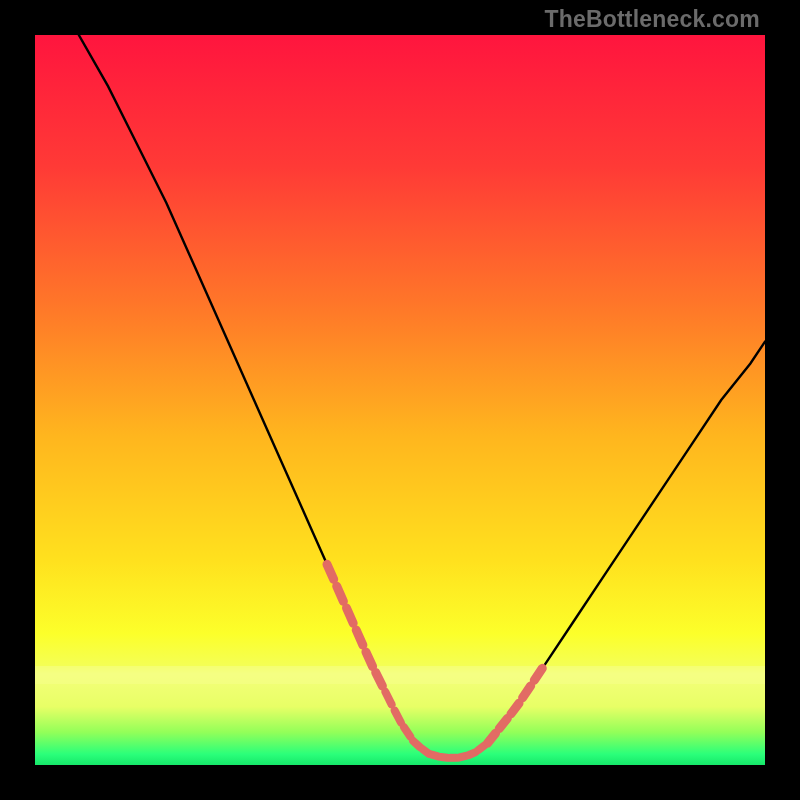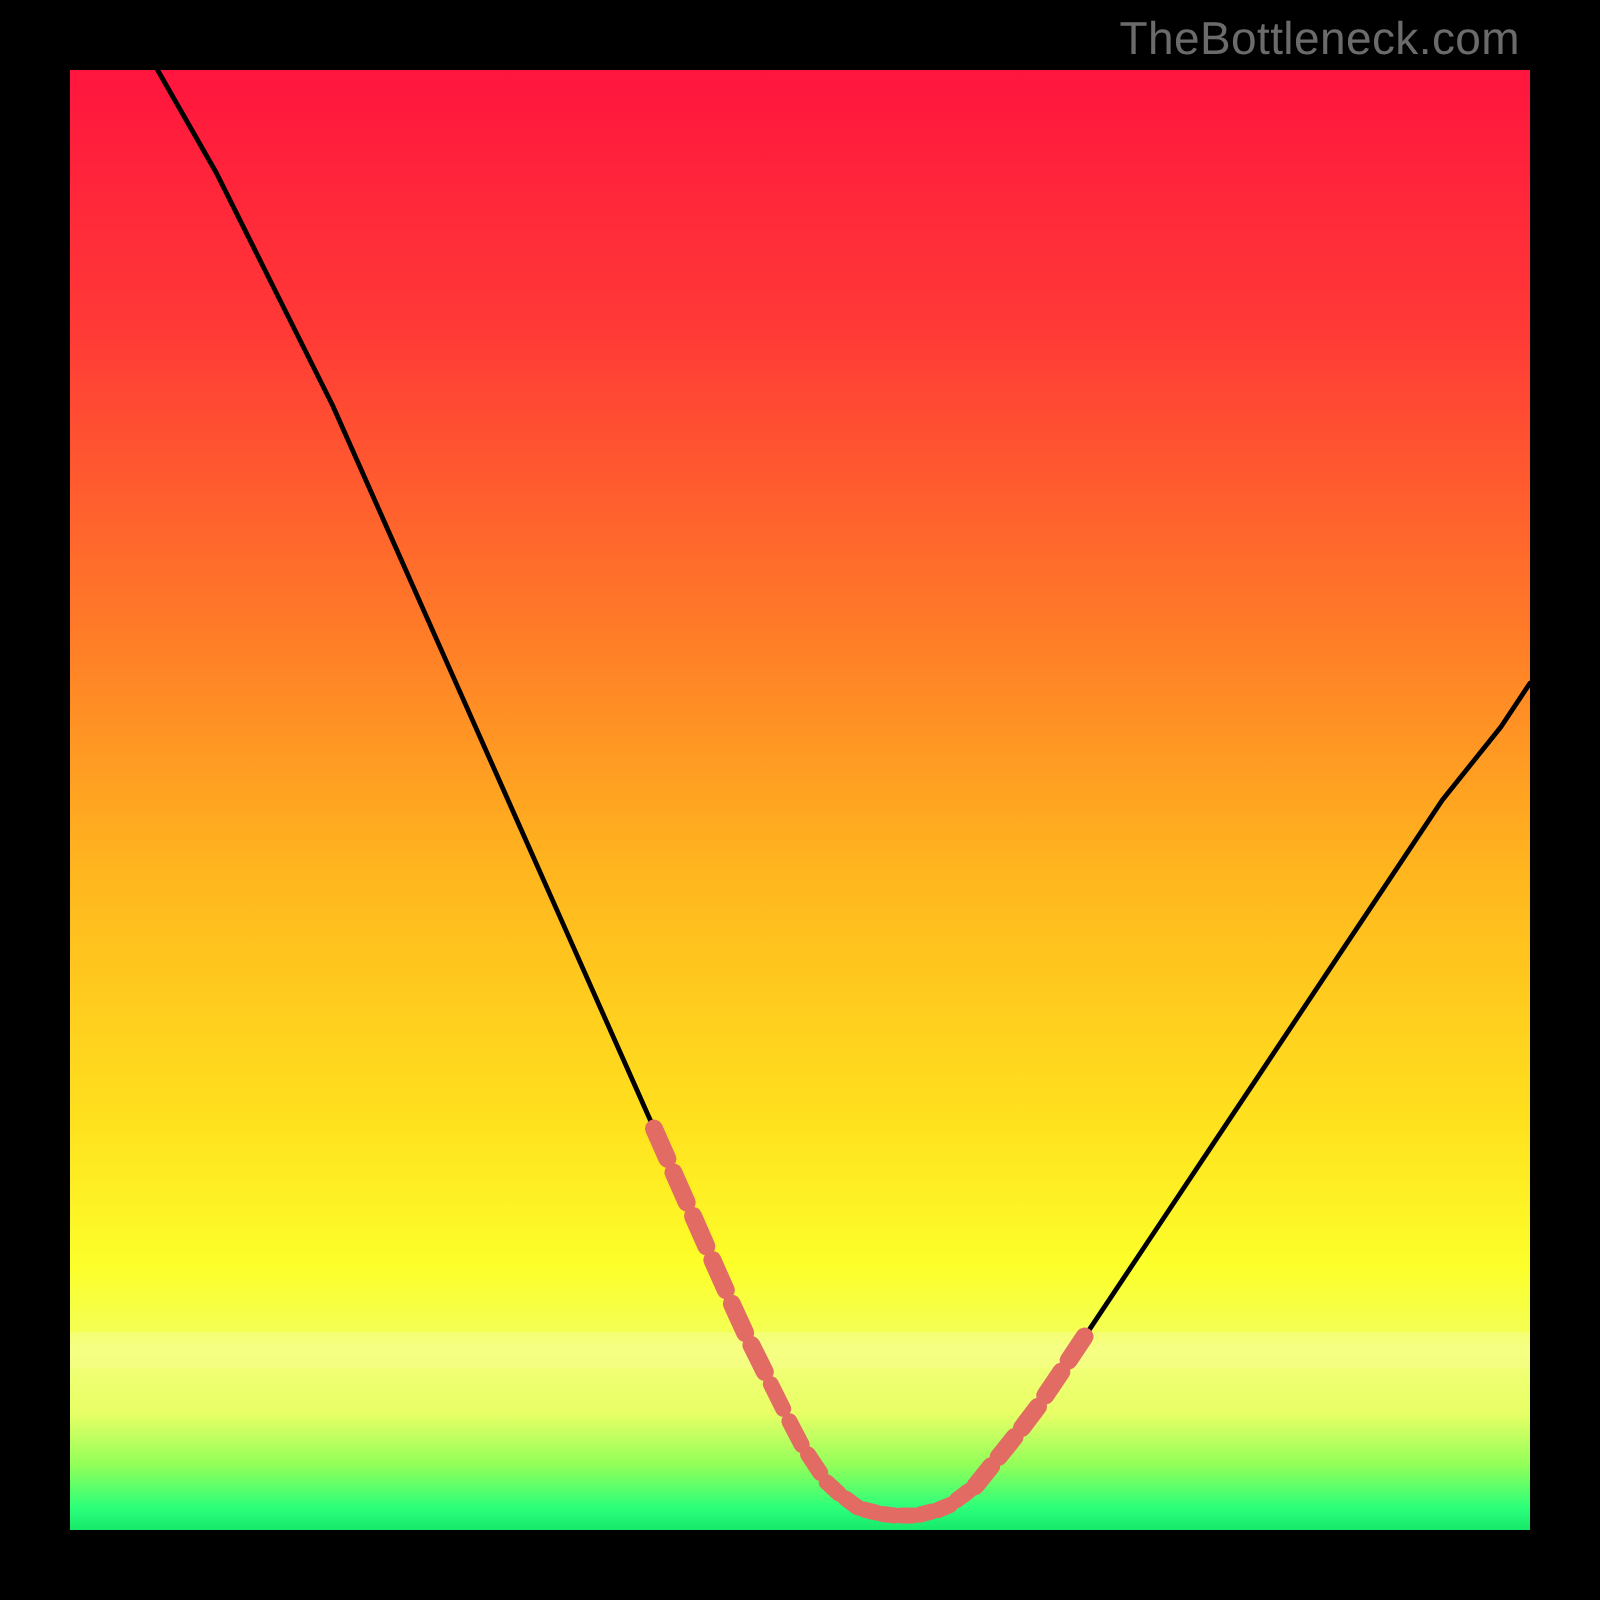--- a/index.html
+++ b/index.html
@@ -25,21 +25,21 @@
     top: 0;
     width: 730px;
     height: 730px;
   }
   .watermark {
     position: absolute;
     top: 6px;
     right: 40px;
     color: #6b6b6b;
     font-size: 23px;
-    font-weight: 400;
+    font-weight: 700;
     letter-spacing: 0.2px;
     margin-left: 24px;
   }
   svg { display: block; }
 </style>
 </head>
 <body>
 
 <div class="frame">
   <svg class="plot-area" viewBox="0 0 730 730">

